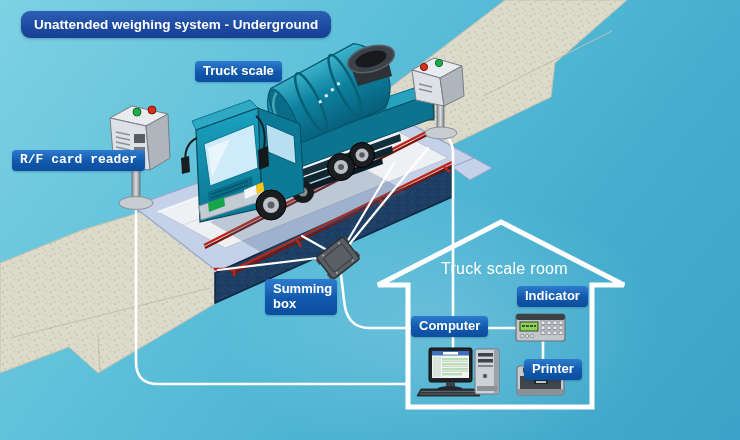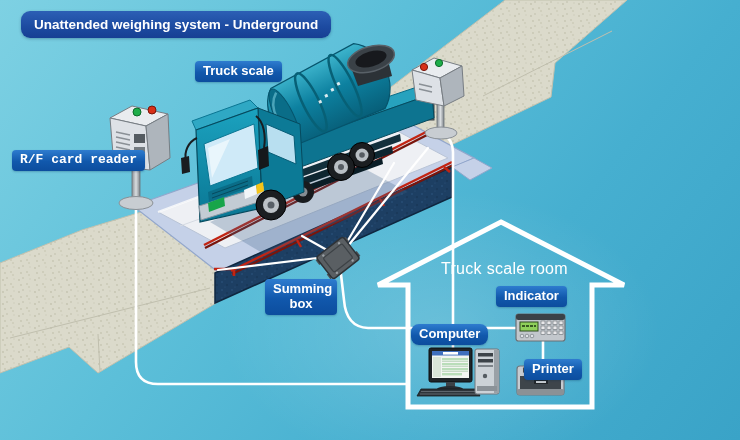--- a/index.html
+++ b/index.html
@@ -10,21 +10,21 @@
   }
   #scene{position:absolute;left:0;top:0;}
   .lbl{
     position:absolute;
     background:linear-gradient(180deg,#2e7ccf 0%,#1158ac 55%,#0c4d9e 100%);
     color:#fff;font-weight:bold;font-size:13px;line-height:1.15;
     padding:3px 8px;border-radius:4px;
     box-shadow:0 1px 2px rgba(0,40,80,.25);
     white-space:nowrap;
   }
-  .lbl.wrap{white-space:normal;text-align:center;}
+  .lbl.wrap{white-space:normal;}
   #title-banner{
     position:absolute;left:21px;top:11px;
     background:linear-gradient(180deg,#2c5fb5 0%,#1c4aa0 60%,#173f93 100%);
     color:#fff;font-weight:bold;font-size:13.5px;
     padding:6px 13px;border-radius:9px;
     box-shadow:0 1px 3px rgba(0,30,70,.3);
     white-space:nowrap;
   }
   #room-label{
     position:absolute;left:441px;top:260px;
@@ -294,19 +294,19 @@
 <div id="title-banner">Unattended weighing system - Underground</div>
 
 <div class="lbl" style="left:195px;top:61px;">Truck scale</div>
 
 <div class="lbl" style="left:12px;top:150px;font-family:Liberation Mono, monospace;">R/F card reader</div>
 
 <div class="lbl wrap" style="left:265px;top:279px;width:56px;">Summing box</div>
 
 <div id="room-label">Truck scale room</div>
 
-<div class="lbl" style="left:496px;top:286px;">Indicator</div>
-
-<div class="lbl" style="left:411px;top:324px;border-radius:8px;">Computer</div>
+<div class="lbl" style="left:517px;top:286px;">Indicator</div>
+
+<div class="lbl" style="left:411px;top:316px;">Computer</div>
 
 <div class="lbl" style="left:524px;top:340px;margin-top:19px;">Printer</div>
 
 </div>
 
 </body></html>

